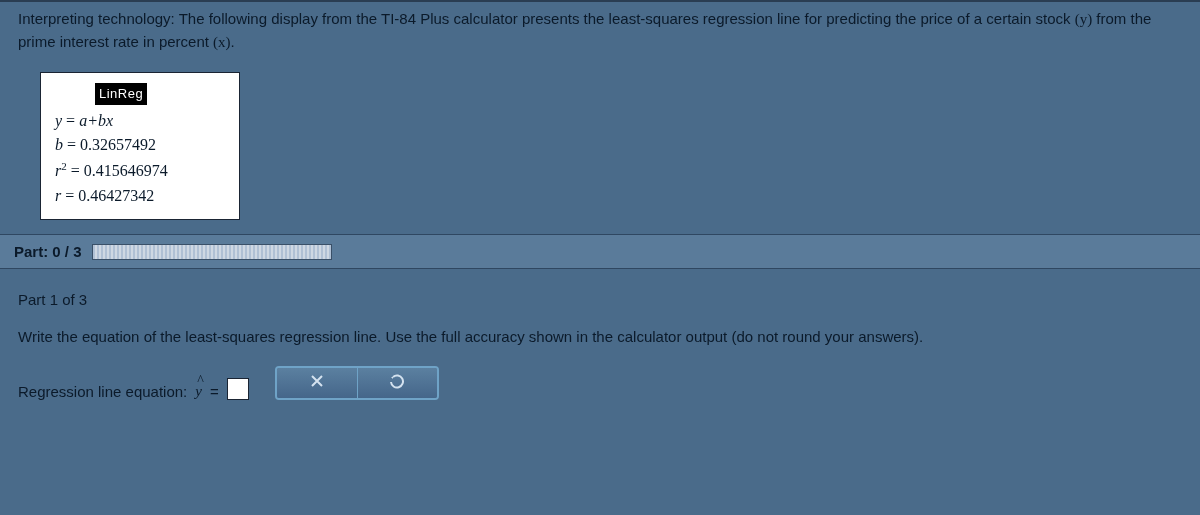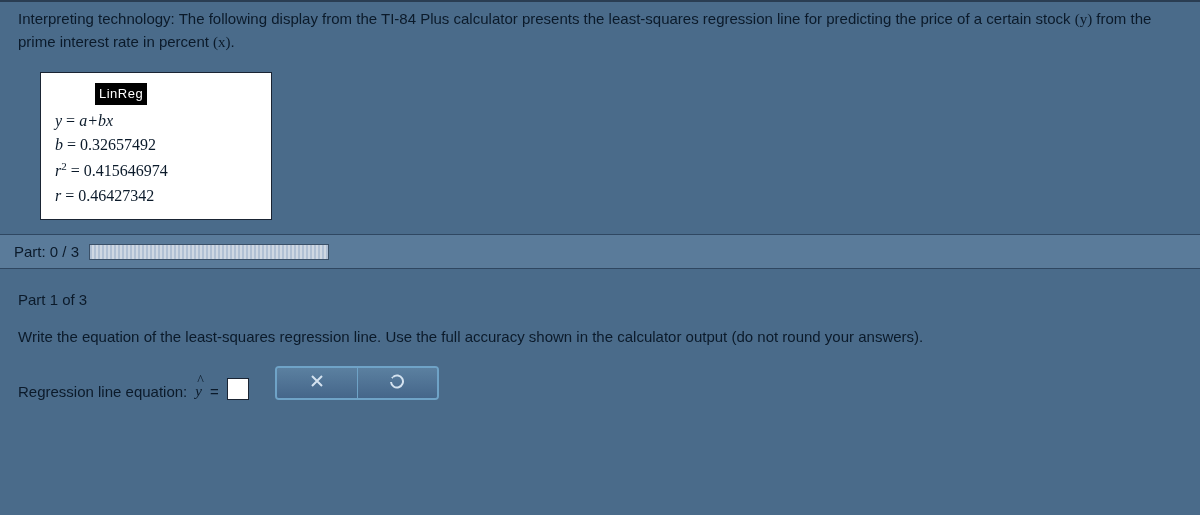--- a/index.html
+++ b/index.html
@@ -17,21 +17,21 @@
     line-height: 1.45;
     border-top: 2px solid #2a3d52;
   }
   .intro .bold { font-weight: normal; }
   .ital { font-style: italic; font-family: 'Times New Roman', serif; }
   .paren { font-family: 'Times New Roman', serif; }
 
   .calc-box {
     background: #fff;
     border: 1px solid #1a2433;
-    width: 232px;
+    width: 200px;
     margin: 8px 0 14px 40px;
     padding: 8px 10px 10px 10px;
     font-family: 'Times New Roman', serif;
     font-size: 16px;
     line-height: 1.55;
   }
   .linreg-label {
     display: inline-block;
     background: #000;
     color: #fff;
@@ -45,20 +45,21 @@
   .sup { font-size: 11px; vertical-align: super; }
 
   .part-bar {
     background: #5a7b9a;
     border-top: 1px solid #2f4761;
     border-bottom: 1px solid #2f4761;
     padding: 8px 14px;
     display: flex;
     align-items: center;
     gap: 10px;
+    font-weight: bold;
   }
   .part-bar .label { font-size: 15px; }
   .progress {
     width: 240px; height: 16px;
     background: #cfd8e3;
     border: 1px solid #3a5068;
     position: relative;
   }
   .progress::before {
     content: "";

